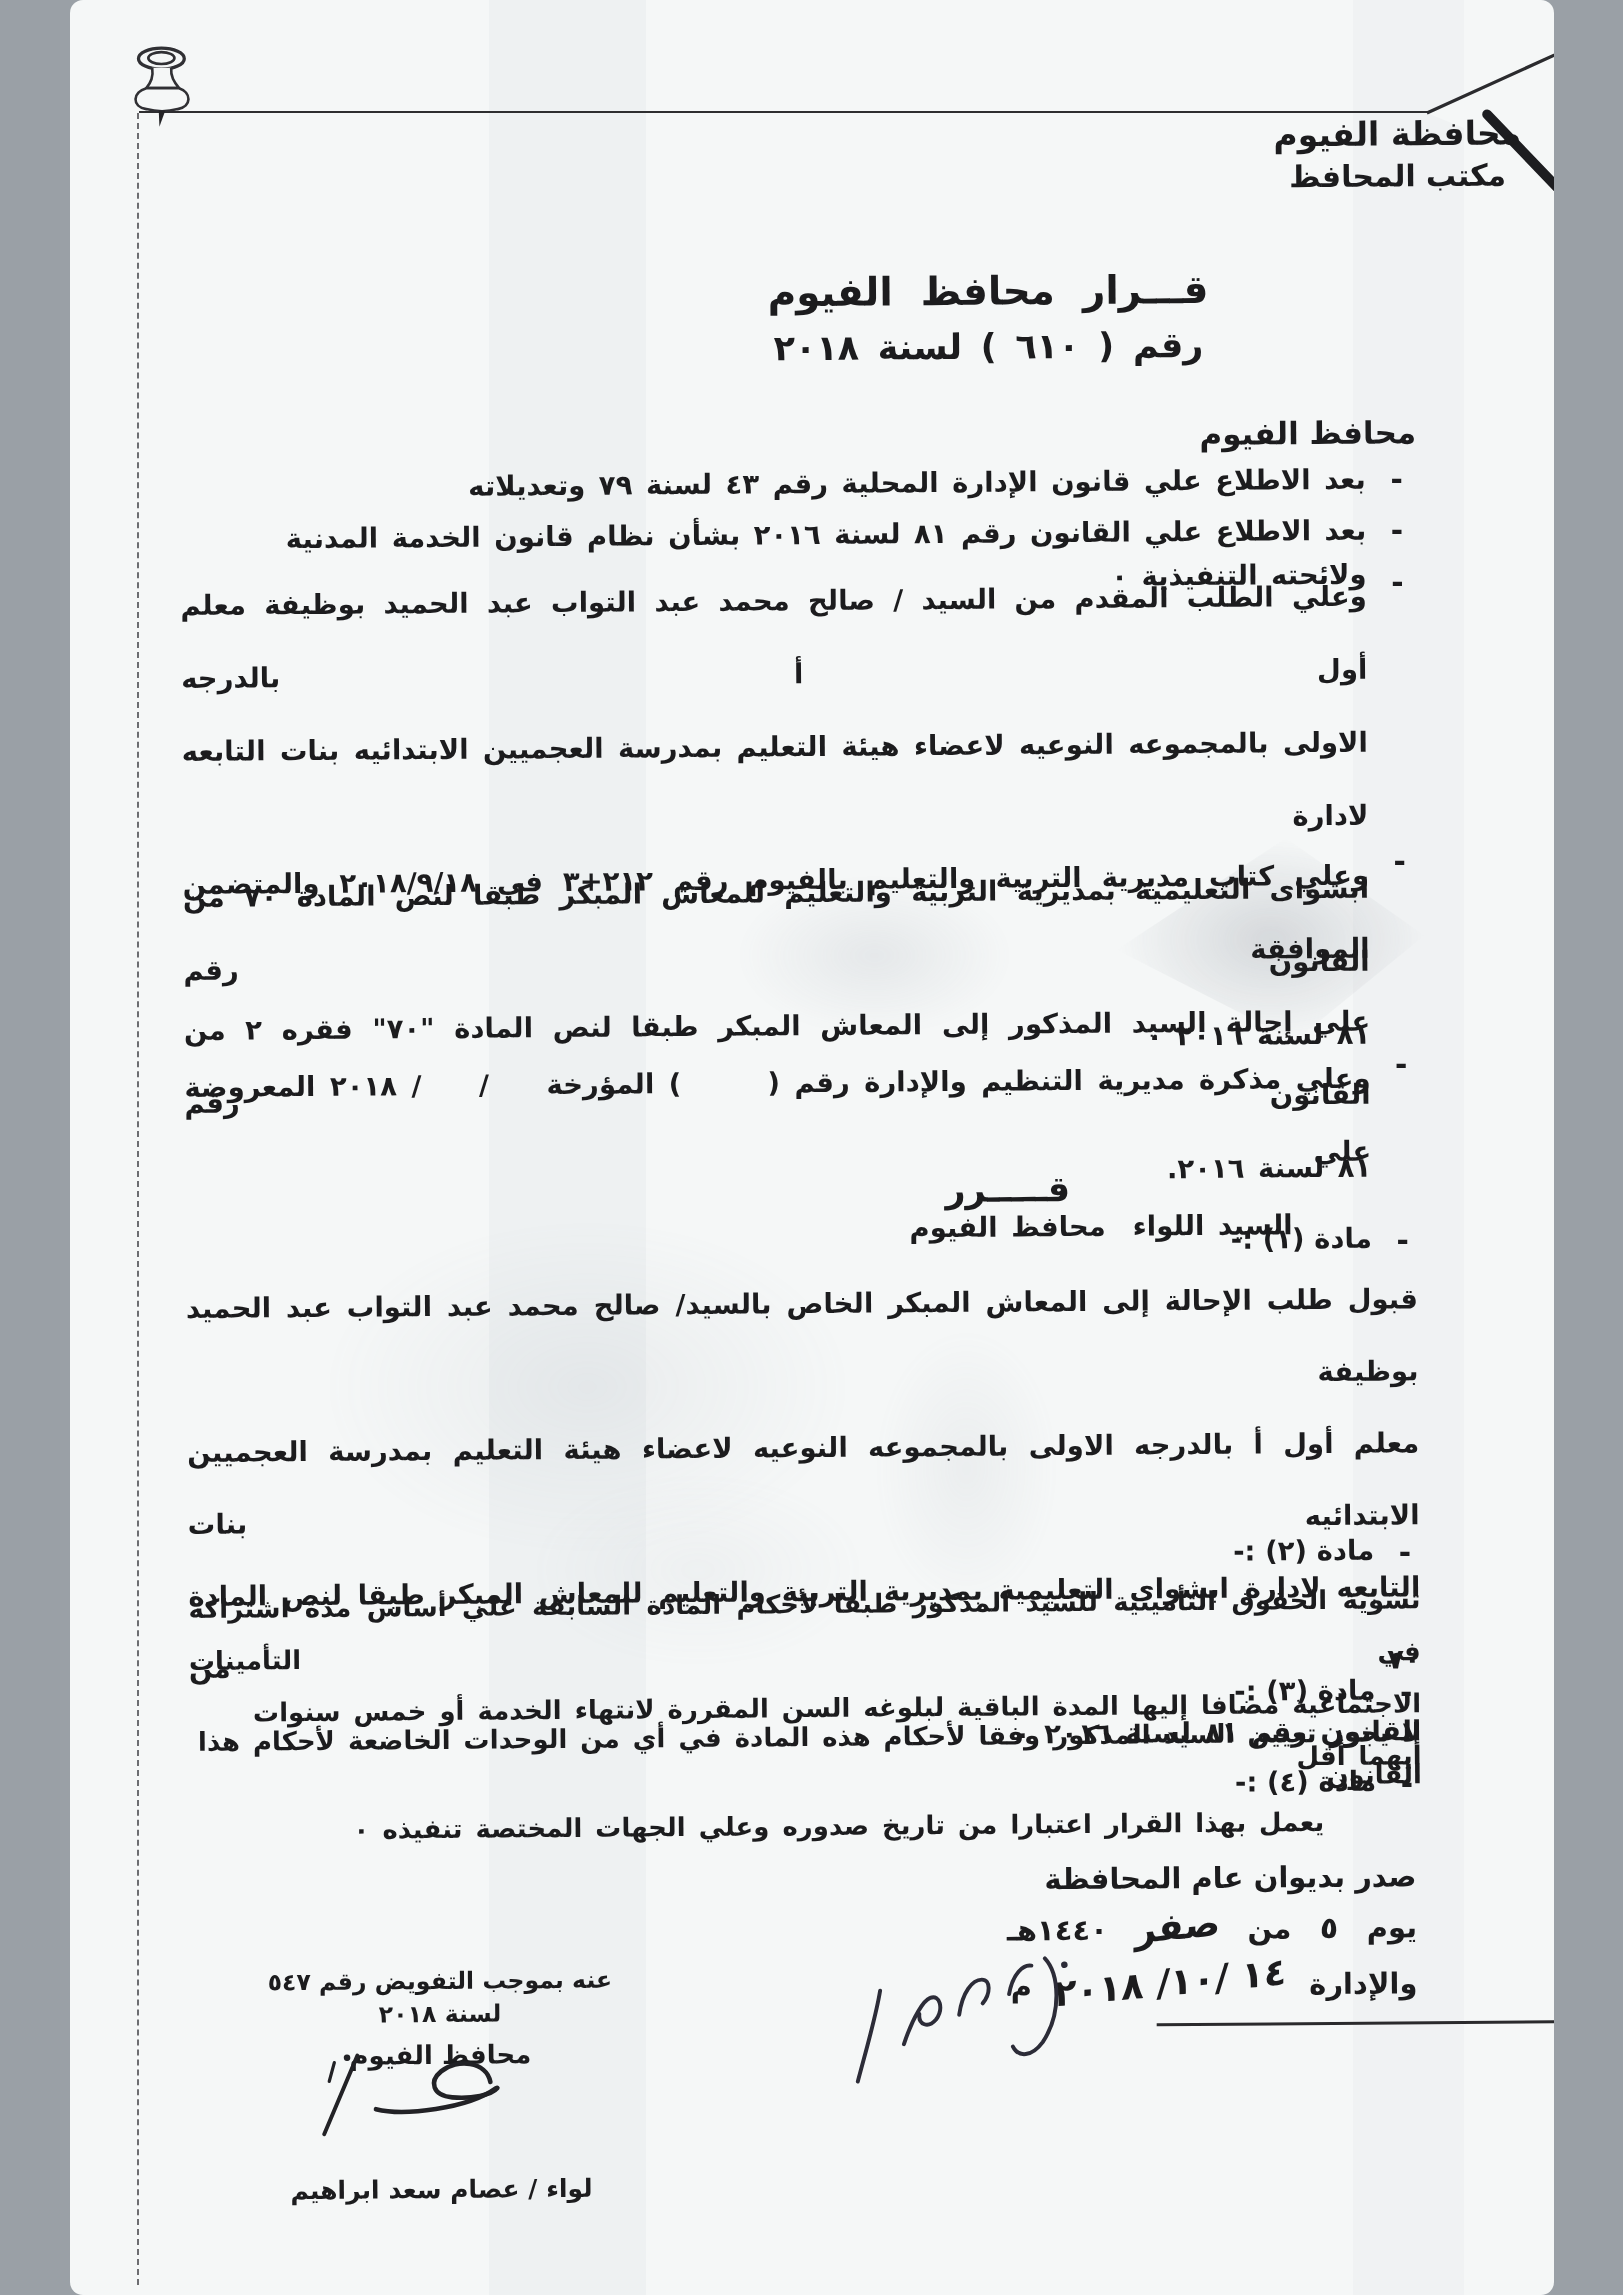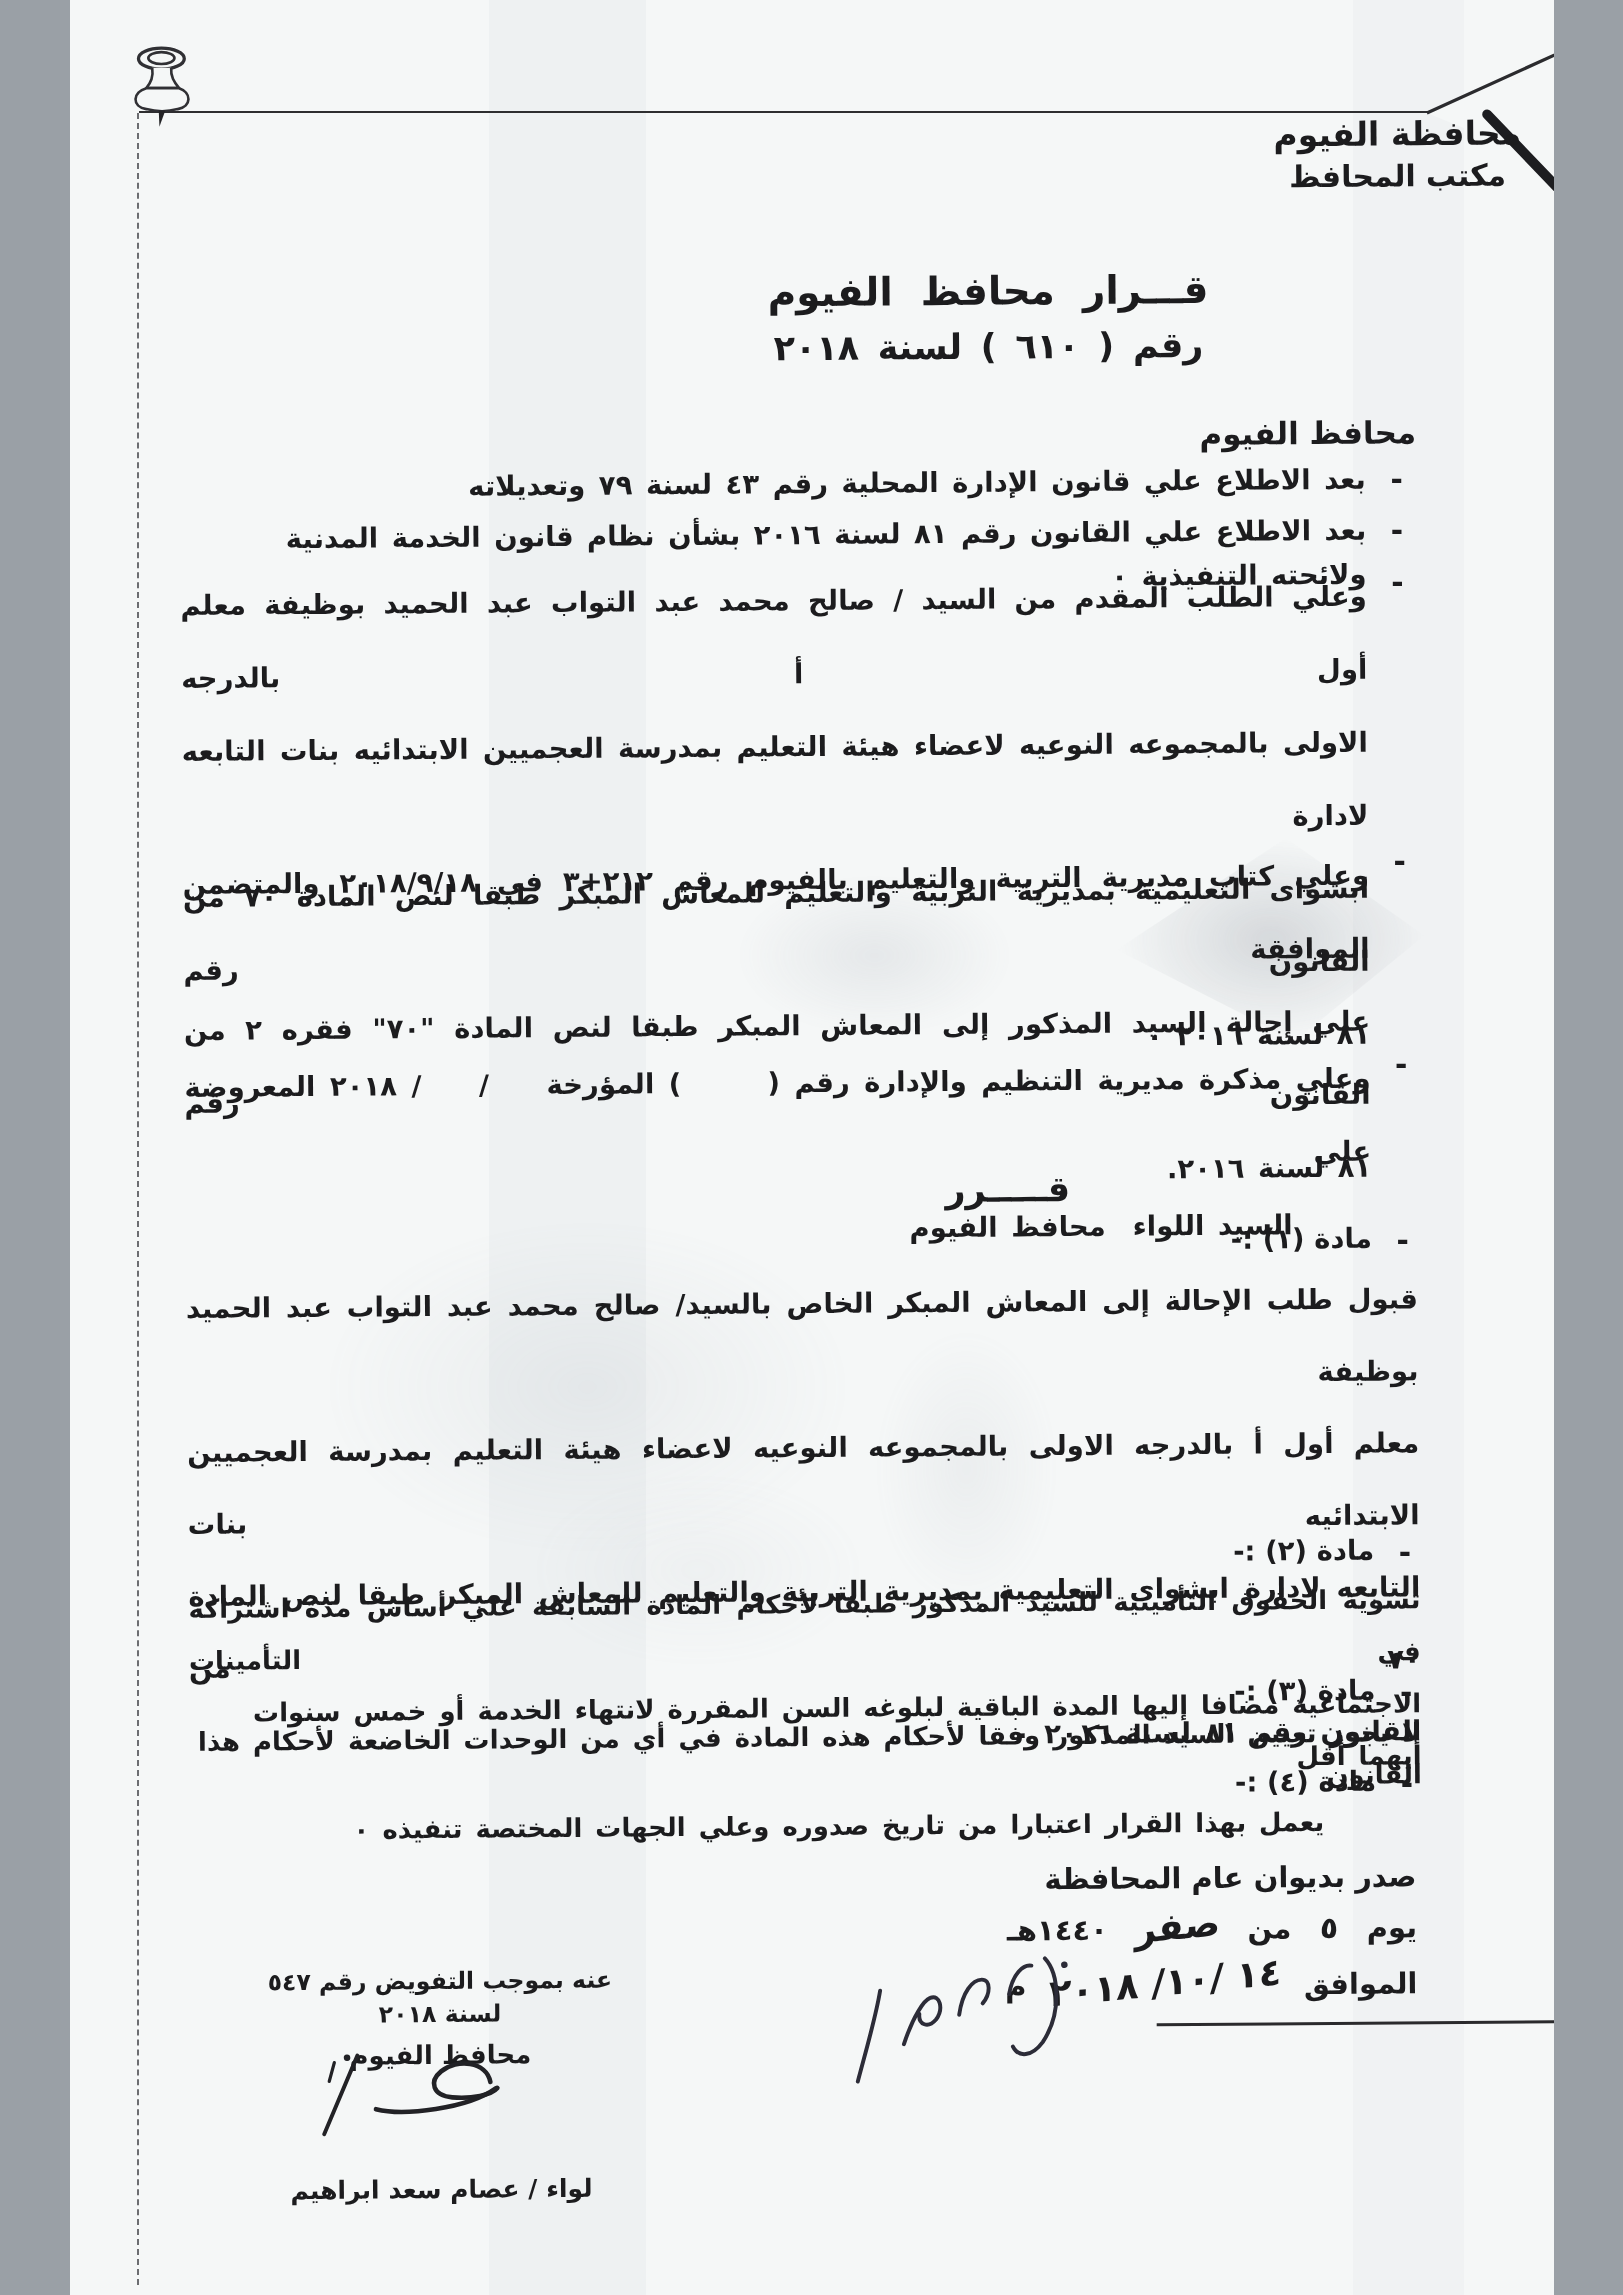--- a/index.html
+++ b/index.html
@@ -5,20 +5,21 @@
   html,body { margin:0; padding:0; background:#9aa0a6; }
   .page {
     position:relative;
     width:1484px; height:2295px;
     margin:0 auto;
     background:#f5f7f7;
     font-family:"DejaVu Sans", sans-serif;
     color:#1c1c1e;
     overflow:hidden;
     direction:rtl;
+    border-radius:13px;
   }
   
   .band { position:absolute; top:0; bottom:0; pointer-events:none; }
   .band.b1 { left:419px; width:157px; background:rgba(188,196,205,0.12); }
   .band.b2 { left:1283px; width:111px; background:rgba(188,196,205,0.08); }
   .smudge { position:absolute; pointer-events:none; filter:blur(6.5px); }
   .sm1 { left:1047px; top:838px; width:308px; height:203px; opacity:.55;
          background:radial-gradient(closest-side, rgba(115,122,134,.45), rgba(115,122,134,0));
          clip-path:polygon(55% 0, 100% 48%, 58% 100%, 0 55%); }
   .sm2 { left:667px; top:877px; width:275px; height:157px; opacity:.4;
@@ -218,21 +219,21 @@
 
     <div class="issuance" style="top:1864px">صدر بديوان عام المحافظة</div>
     <div class="issuance" style="top:1908px">
       <span>يوم</span>
       <span class="hand-day" style="margin:0 18.3px">٥</span>
       <span>من</span>
       <span class="hand" style="margin:0 17px">صفر</span>
       <span>١٤٤٠هـ</span>
     </div>
     <div class="issuance" style="top:1964px">
-      <span>الموافق</span>
+      <span>والإدارة</span>
       <span class="hand" style="margin:0 11.8px">١٤ /١٠/ ٢٠١٨</span>
       <span>م</span>
     </div>
     <div class="date-rule"></div>
 
     <div class="sig-wrap note-sig">
       <svg width="285" height="141" viewBox="0 0 435 215">
         <g fill="none" stroke="#2c2c38" stroke-width="6" stroke-linecap="round" transform="rotate(-8 217 107)">
           <path d="M44,170 C62,128 86,76 98,38"></path>
           <path d="M122,124 C142,84 162,62 172,60 C188,56 190,80 176,94 C162,106 148,98 152,82"></path>

